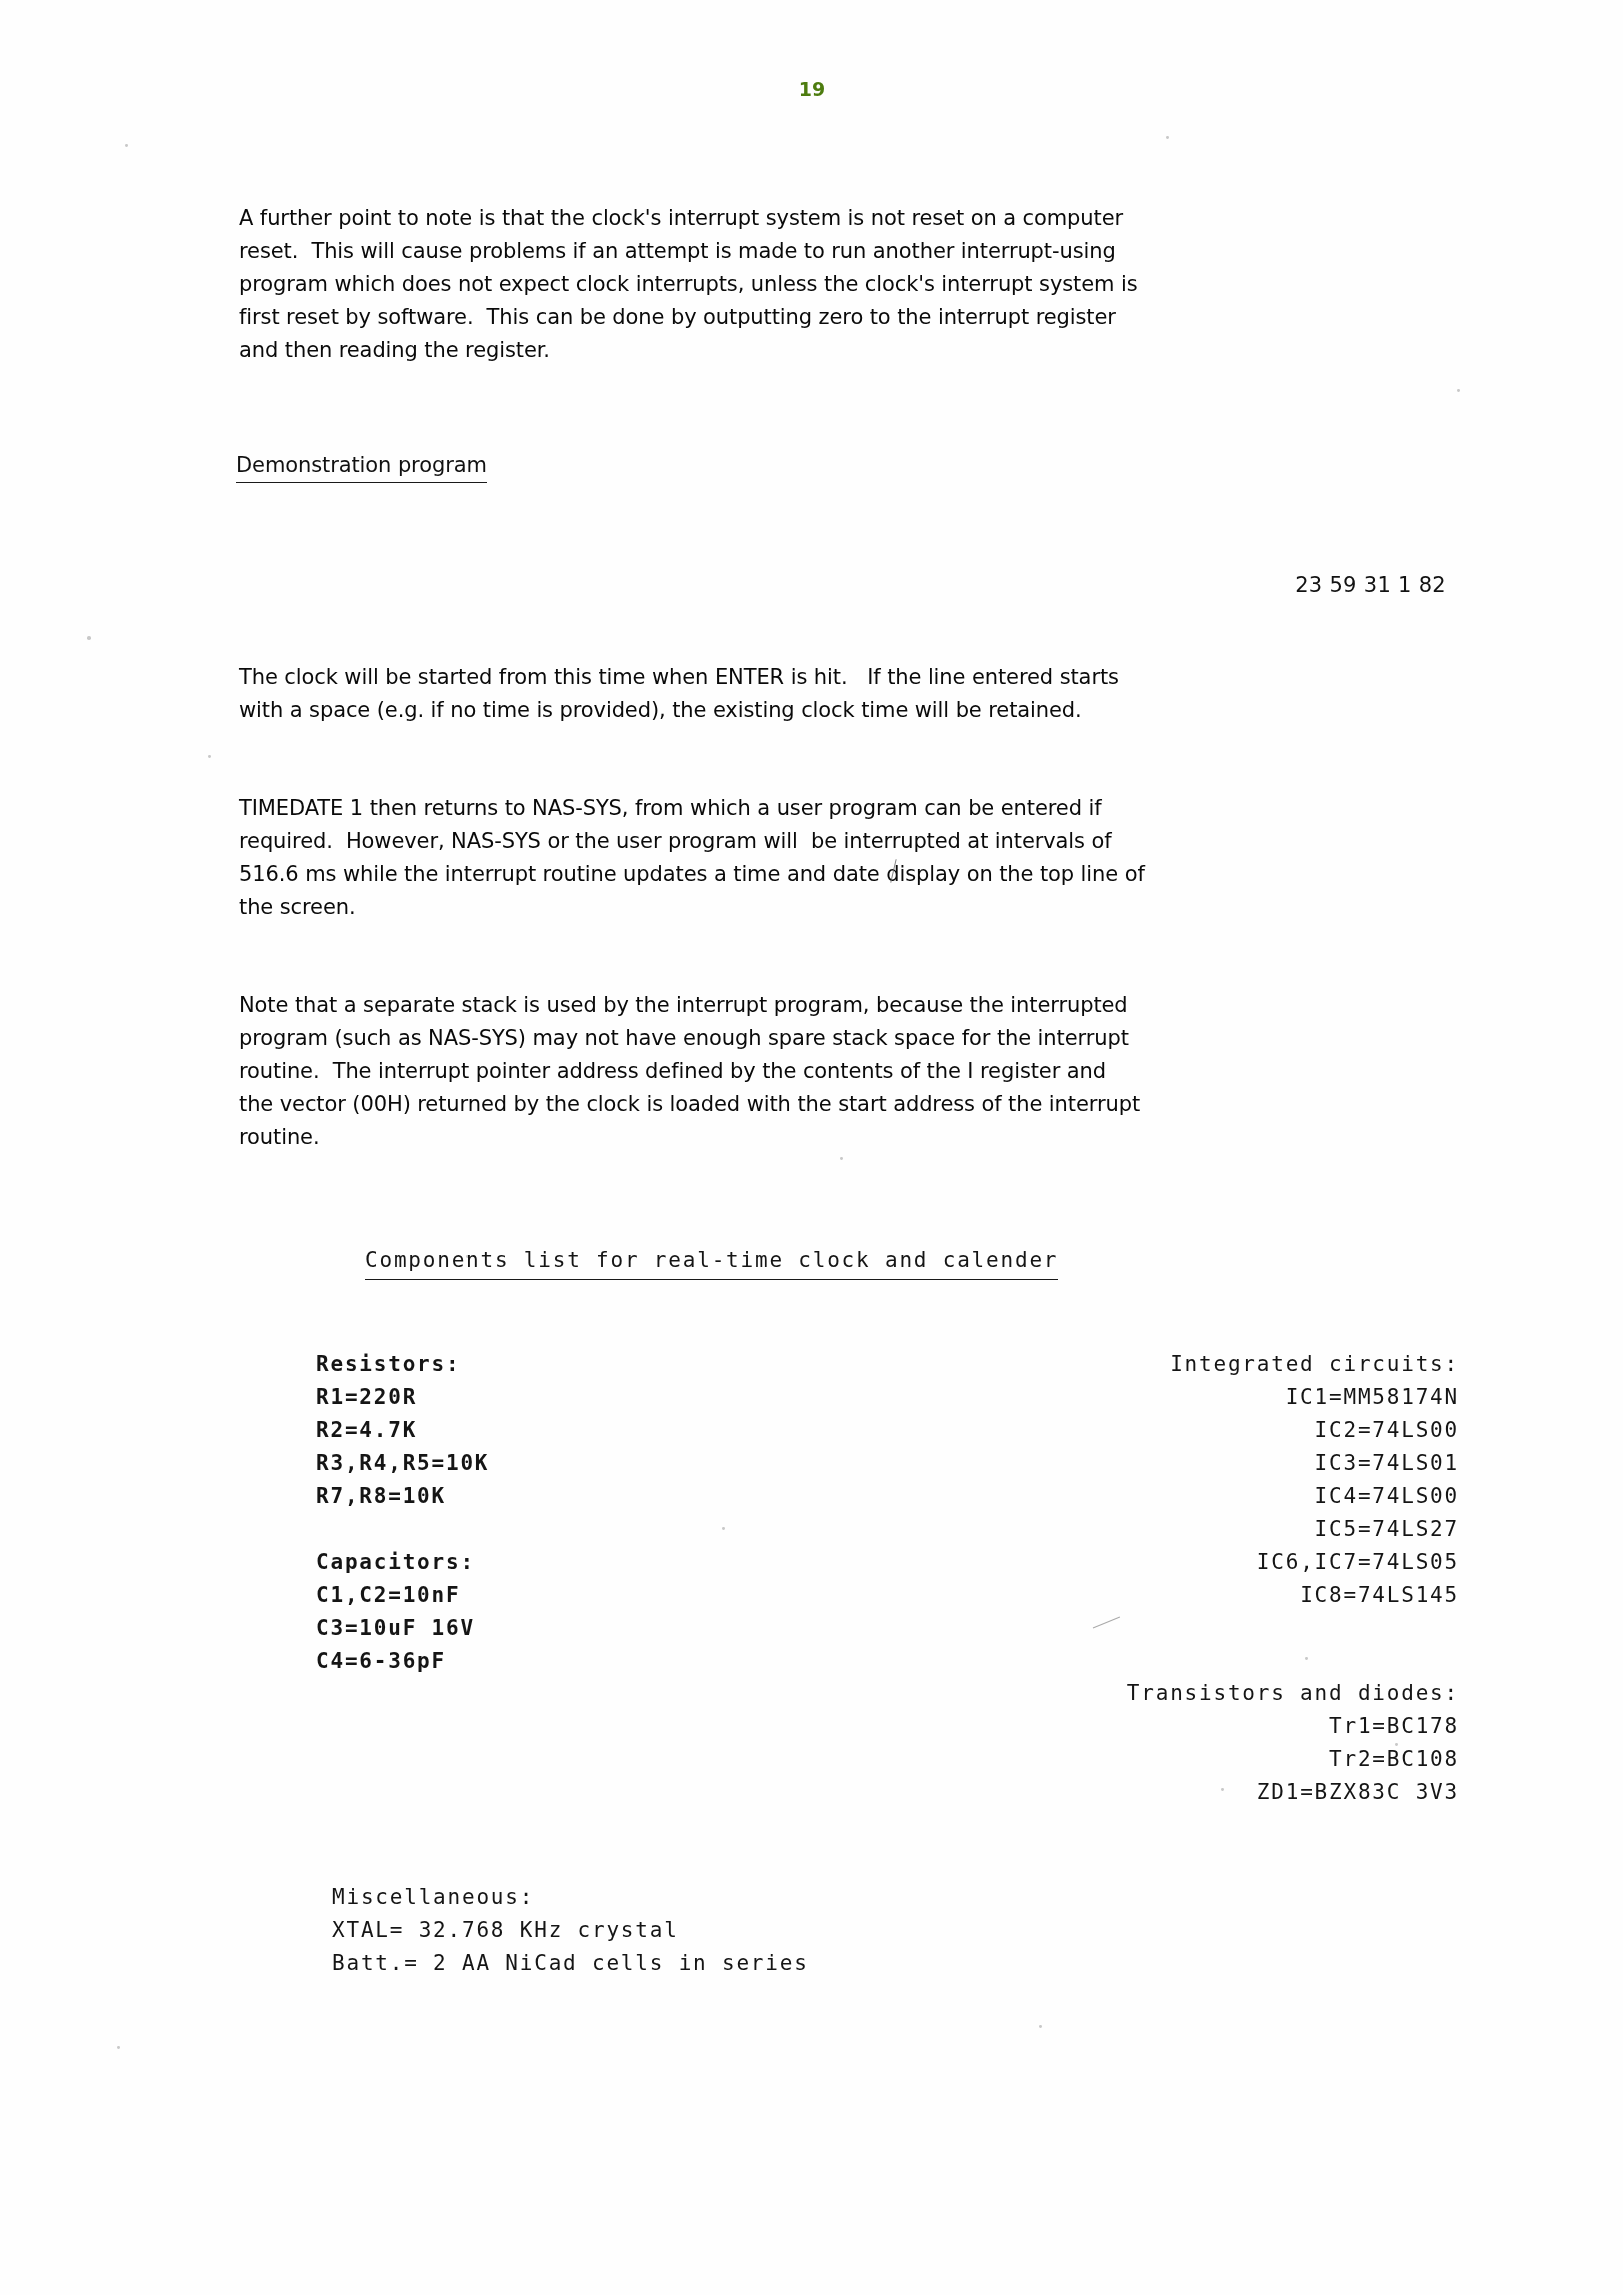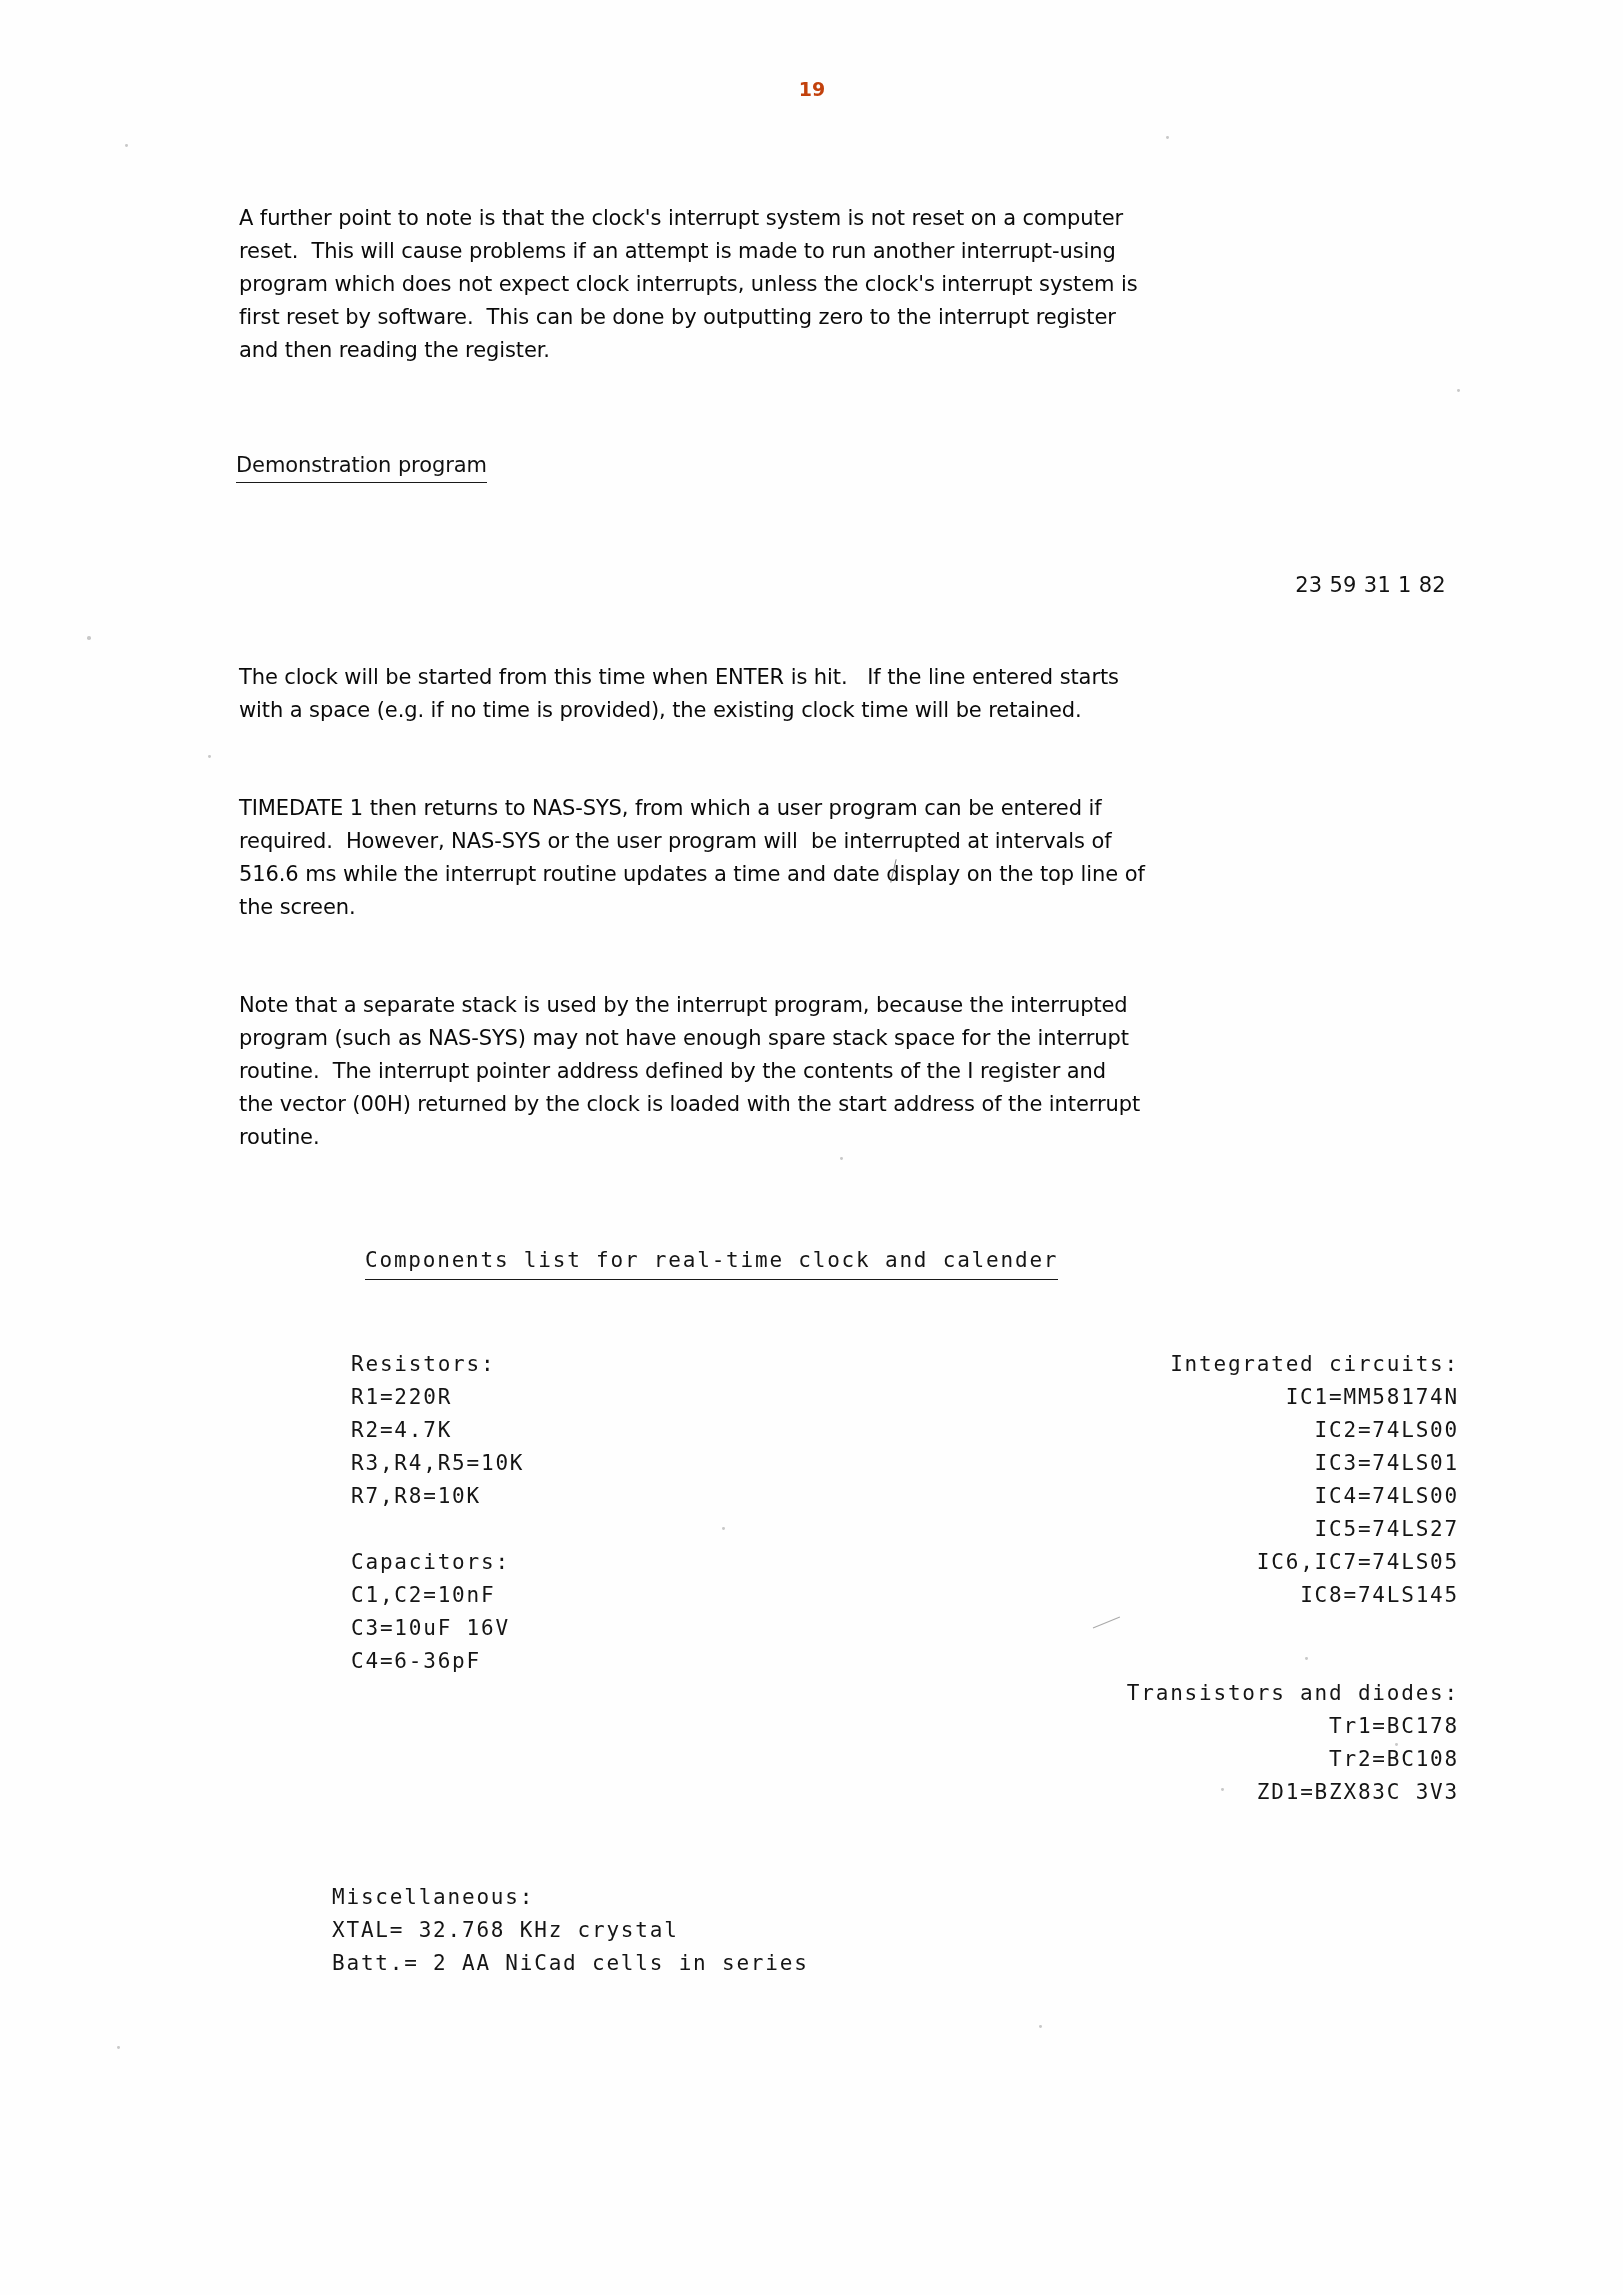--- a/index.html
+++ b/index.html
@@ -22,21 +22,21 @@
   .page-number {
     position: absolute;
     top: 78px;
     left: 0;
     width: 1624px;
     text-align: center;
     font-family: "DejaVu Sans", sans-serif;
     font-weight: bold;
     font-size: 19px;
     letter-spacing: 0px;
-    color: #c2410c;
+    color: #4d7c0f;
   }
 
   
   .body-col {
     position: absolute;
     left: 223px;
     top: 186px;
     width: 1223px;
   }
   .para {
@@ -119,23 +119,24 @@
     left: 332px;
     top: 0;
     display: inline-block;
     border-bottom: 1.7px solid #181818;
     padding-bottom: 2.1px;
     margin-left: 33px;
   }
 
   .col-left {
     position: absolute;
-    left: 351px;
+    left: 316px;
     top: 104px;
     width: 486px;
+    font-weight: bold;
   }
   .col-right {
     position: absolute;
     left: 834px;
     top: 104px;
     width: 625px;
     text-align: right;
   }
   .col-misc {
     position: absolute;

